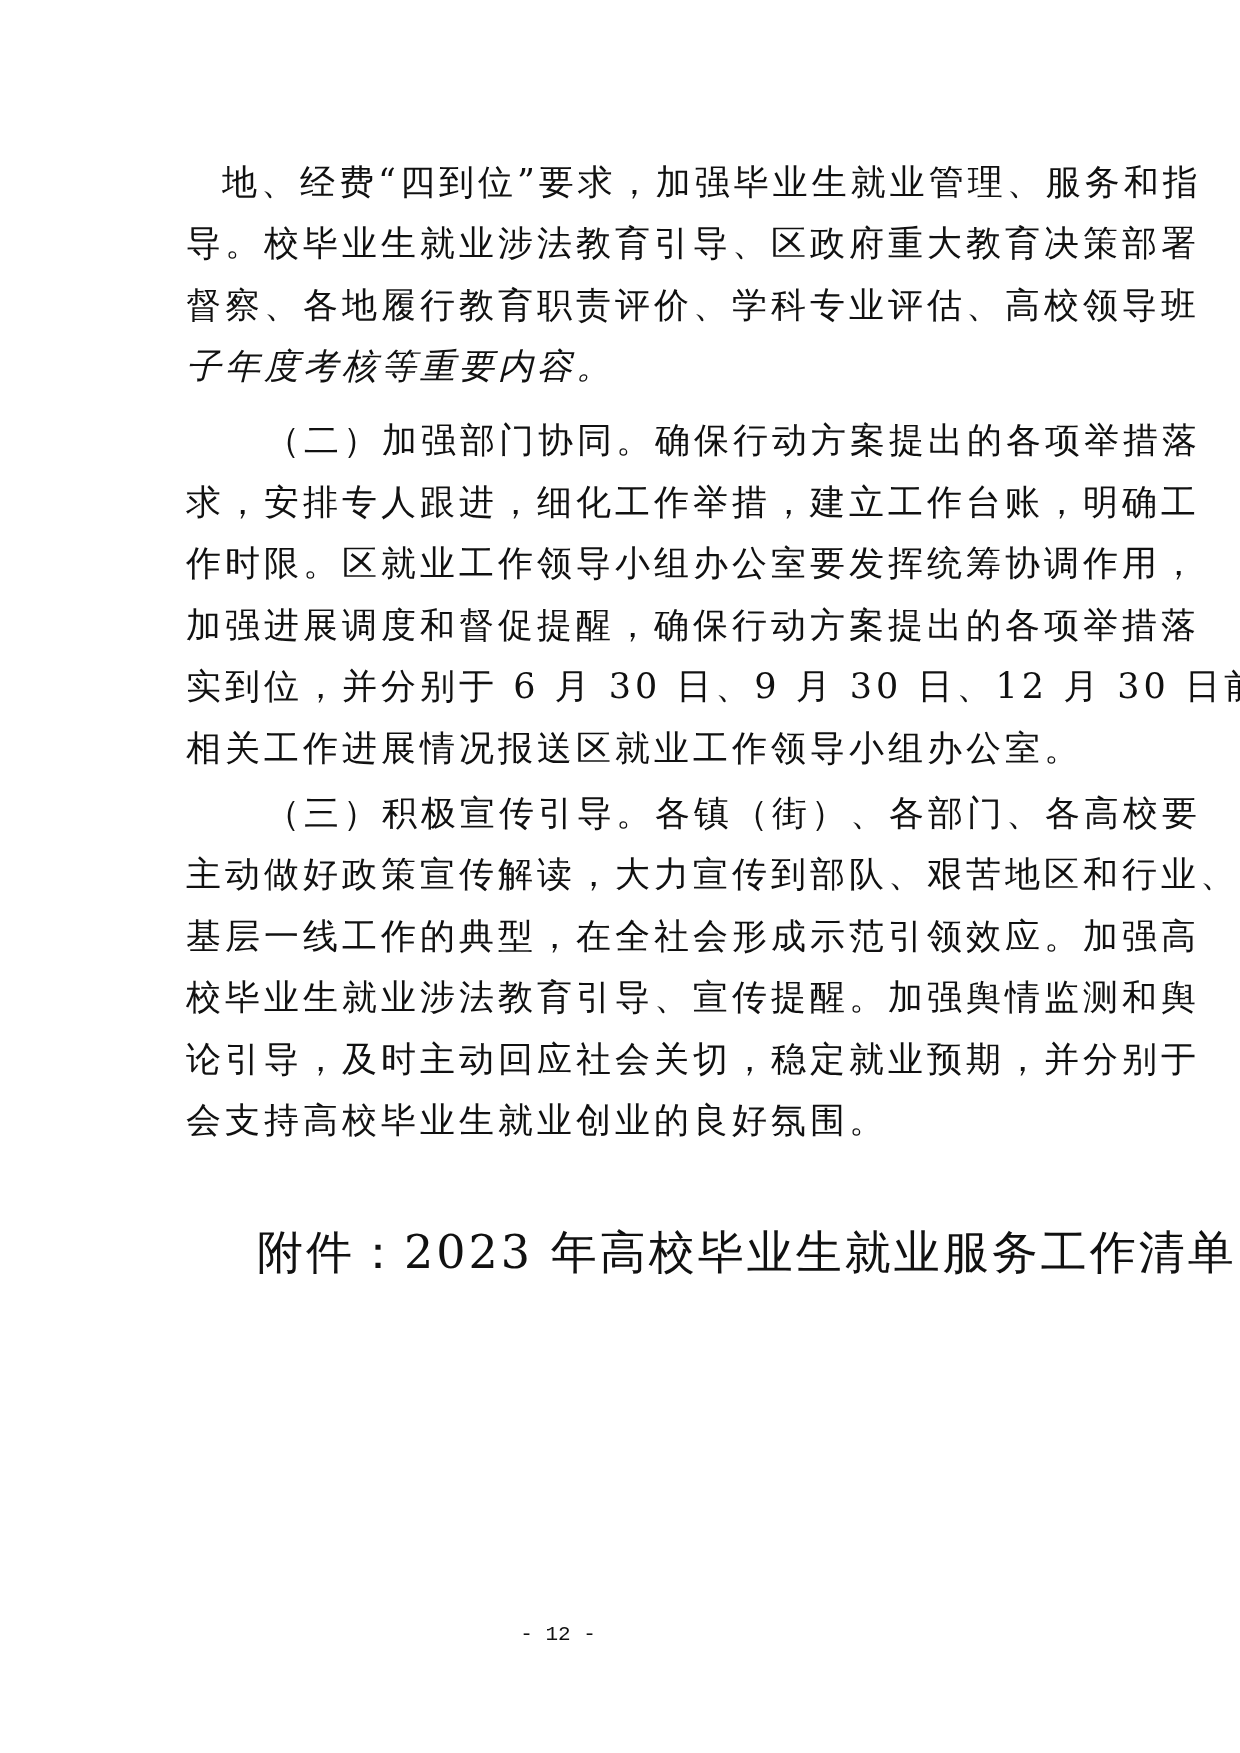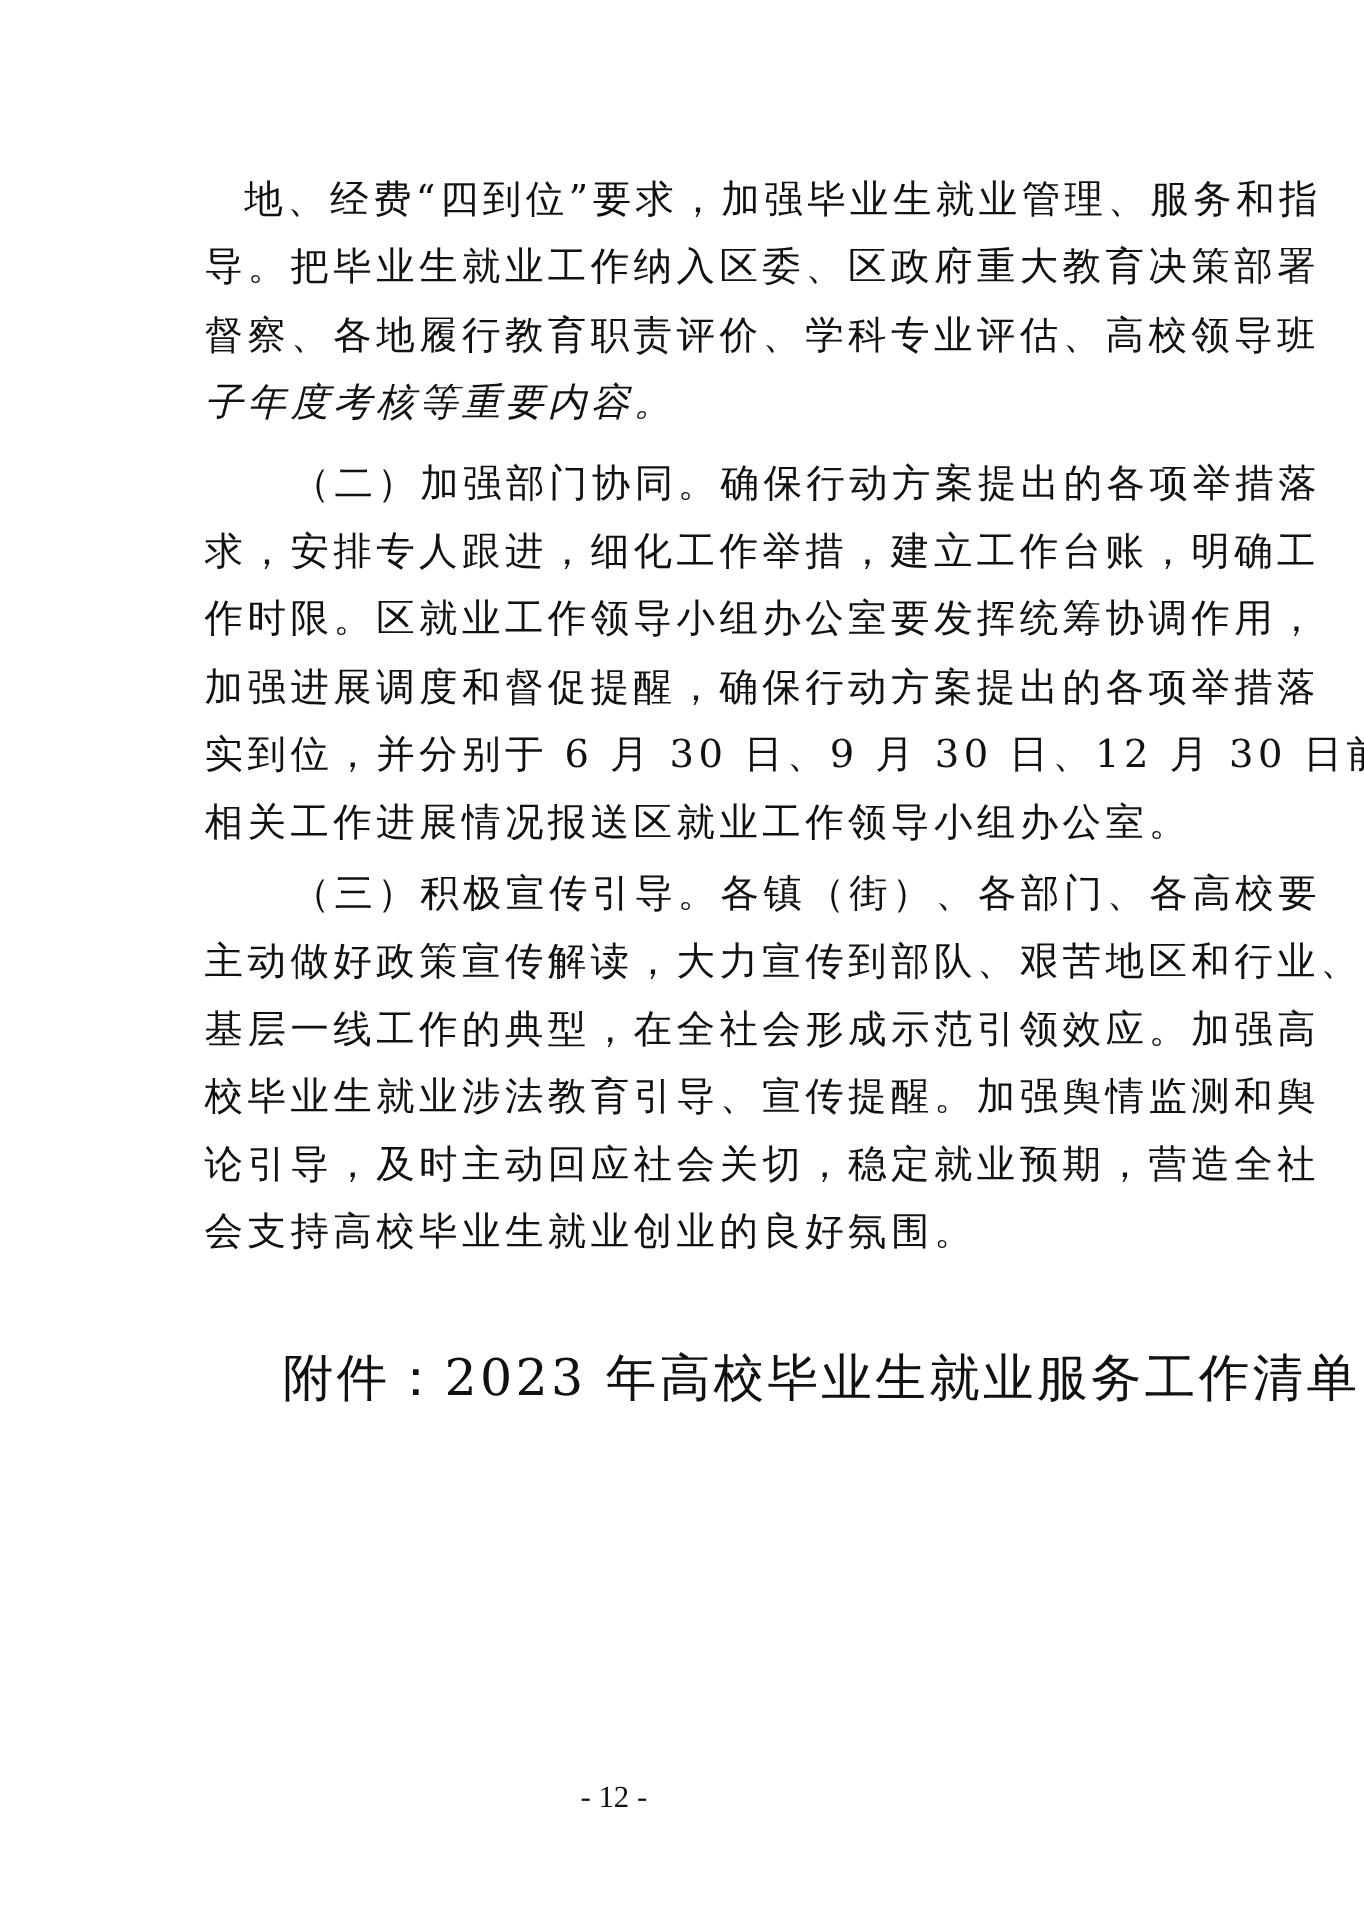--- a/index.html
+++ b/index.html
@@ -52,47 +52,47 @@
       line-height: 61px;
       letter-spacing: 3px;
       white-space: nowrap;
     }
     .page-number {
       position: absolute;
       left: 0;
       width: 1116px;
       top: 1620px;
       text-align: center;
-      font-family: Liberation Serif, serif;
-      font-size: 28px;
+      font-family: Liberation Mono, monospace;
+      font-size: 21px;
       line-height: 30px;
       color: #111111;
     }
   </style>
 </head>
 <body>
 
 <div class="page">
 
   <div class="line" style="top:152px;margin-left:36px;">地、经费“四到位”要求，加强毕业生就业管理、服务和指</div>
-  <div class="line" style="top:213px;">导。把毕业生就业工作纳入区委、区政府重大教育决策部署</div>
+  <div class="line" style="top:213px;">导。校毕业生就业涉法教育引导、区政府重大教育决策部署</div>
   <div class="line" style="top:275px;">督察、各地履行教育职责评价、学科专业评估、高校领导班</div>
   <div class="line last" style="top:336px;font-style:italic;">子年度考核等重要内容。</div>
 
   <div class="line indent" style="top:410px;"><span class="bold">（二）加强部门协同。</span><span>确保行动方案提出的各项举措落</span></div>
   <div class="line" style="top:472px;">求，安排专人跟进，细化工作举措，建立工作台账，明确工</div>
   <div class="line" style="top:533px;">作时限。区就业工作领导小组办公室要发挥统筹协调作用，</div>
   <div class="line" style="top:595px;">加强进展调度和督促提醒，确保行动方案提出的各项举措落</div>
   <div class="line" style="top:656px;">实到位，并分别于 6 月 30 日、9 月 30 日、12 月 30 日前将</div>
   <div class="line last" style="top:718px;">相关工作进展情况报送区就业工作领导小组办公室。</div>
 
   <div class="line indent" style="top:783px;"><span class="bold">（三）积极宣传引导。</span><span>各镇（街）、各部门、各高校要</span></div>
   <div class="line" style="top:844px;">主动做好政策宣传解读，大力宣传到部队、艰苦地区和行业、</div>
   <div class="line" style="top:906px;">基层一线工作的典型，在全社会形成示范引领效应。加强高</div>
   <div class="line" style="top:967px;">校毕业生就业涉法教育引导、宣传提醒。加强舆情监测和舆</div>
-  <div class="line" style="top:1029px;">论引导，及时主动回应社会关切，稳定就业预期，营造全社</div>
+  <div class="line" style="top:1029px;">论引导，及时主动回应社会关切，稳定就业预期，并分别于</div>
   <div class="line last" style="top:1090px;">会支持高校毕业生就业创业的良好氛围。</div>
 
   <div class="attachment">附件：2023 年高校毕业生就业服务工作清单</div>
 
   <div class="page-number">- 12 -</div>
 
 </div>
 
 </body></html>

